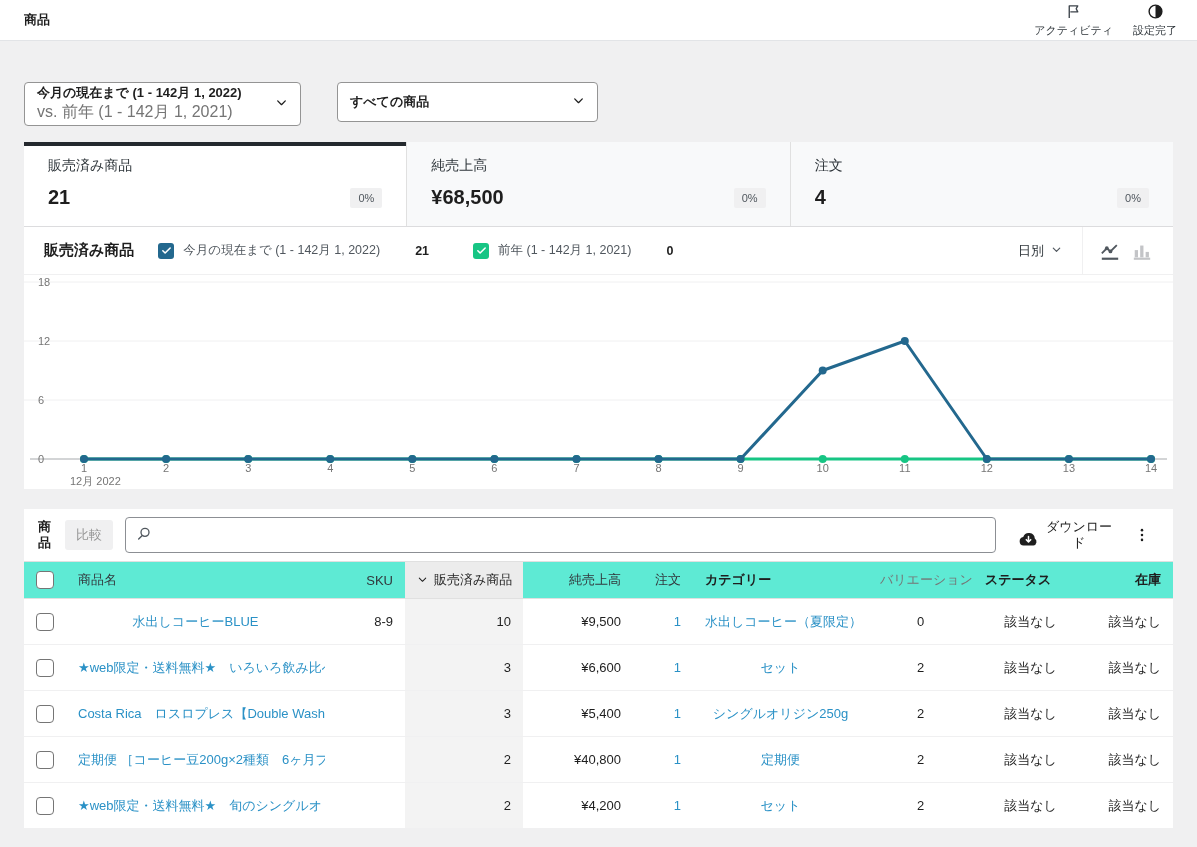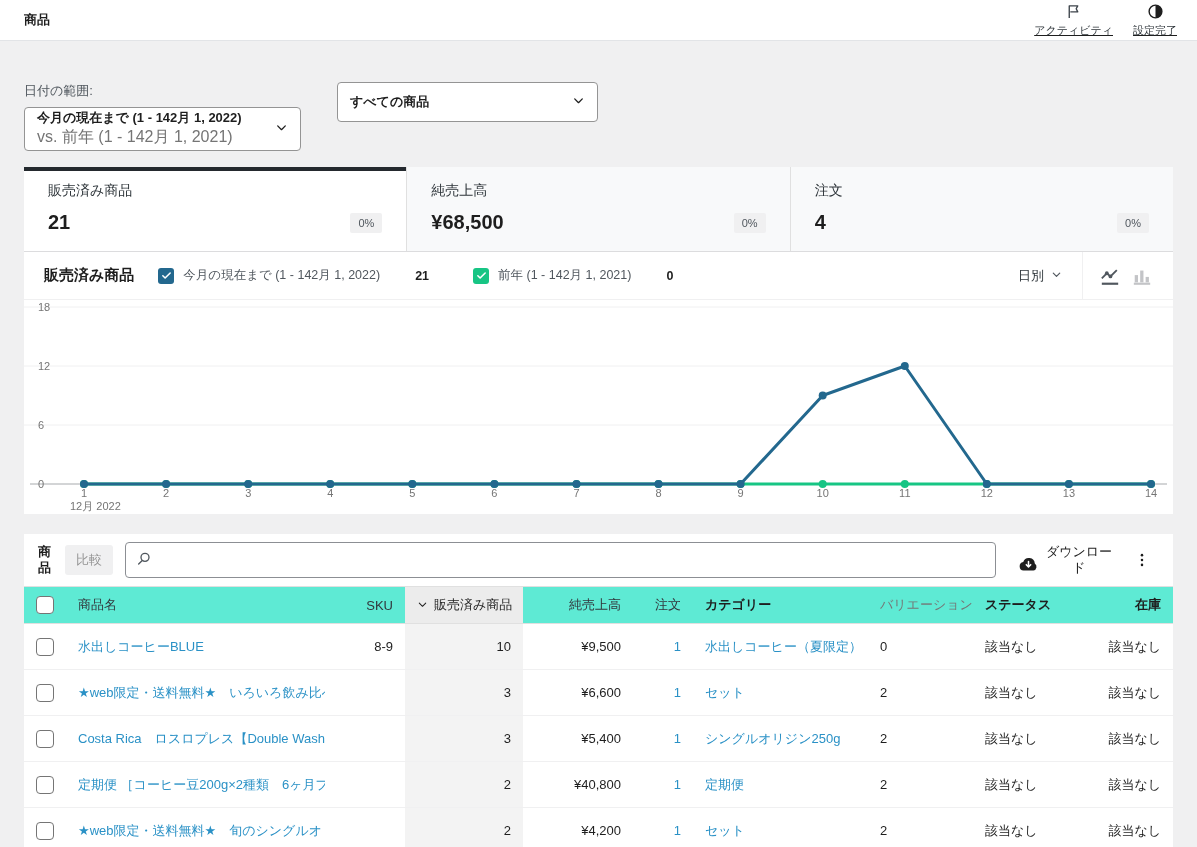--- a/index.html
+++ b/index.html
@@ -10,21 +10,21 @@
     color:#1e1e1e;
     font-size:13px;
   }
   
   .topbar {
     height:41px; background:#fff; border-bottom:1px solid #e2e4e7;
     display:flex; align-items:center; justify-content:space-between;
     padding:0 20px 0 24px;
   }
   .topbar-title { font-weight:bold; font-size:13px; color:#1e1e1e; }
-  .topbar-actions { display:flex; gap:20px;text-decoration:underline; }
+  .topbar-actions { display:flex; gap:20px; }
   .topbar-action {
     display:flex; flex-direction:column; align-items:center; gap:1px;
     font-size:11px; color:#2c3338; cursor:pointer; line-height:1.2;
   }
   
   .content { padding:0 24px; }
   .filters { display:flex; gap:36px; margin-top:41px; align-items:flex-start; }
   .filter-label { font-size:13px; color:#50575e; margin-bottom:7px; }
   .dropdown {
     background:#fff; border:1px solid #949494; border-radius:4px;
@@ -78,21 +78,21 @@
   table { width:100%; border-collapse:collapse; table-layout:fixed; font-size:13px; }
   thead th {
     background:#5eead4; border-top:1px solid #e0e0e0; border-bottom:1px solid #e0e0e0;
     height:37px; font-weight:normal; color:#32373c; padding:0 12px; text-align:left;
     white-space:nowrap; overflow:hidden;
   }
   th.num, td.num { text-align:right; }
   th.col-sold { background:#ececec; color:#1e1e1e; }
   th.col-category, th.col-status, th.col-stock { font-weight:bold; color:#1e1e1e; }
   th.col-variations { color:#757575;margin-top:30px; }
-  tbody td { height:46px; border-bottom:1px solid #f0f0f1; padding:0 12px; white-space:nowrap; overflow:hidden; }
+  tbody td { height:46px; border-bottom:1px solid #f0f0f1; padding:0 12px; white-space:nowrap; overflow:hidden;text-align:center; }
   td.sold-cell { background:#f3f3f3; }
   .checkbox { display:inline-block; width:18px; height:18px; border:1px solid #757575; border-radius:4px; background:#fff; vertical-align:middle; cursor:pointer; }
   .link { color:#2a91c6; text-decoration:none; cursor:pointer; }
   .sort-icon { margin-right:6px; vertical-align:-1px; }
 </style>
 </head>
 <body>
 
 <div class="topbar">
   <div class="topbar-title">商品</div>
@@ -114,21 +114,20 @@
       </span>
       <span>設定完了</span>
     </div>
   </div>
 </div>
 
 <div class="content">
 
   <div class="filters">
     <div>
-      <div class="filter-label">日付の範囲:</div>
       <div class="dropdown date-dropdown">
         <div>
           <div class="dd-main">今月の現在まで (1 - 142月 1, 2022)</div>
           <div class="dd-sub">vs. 前年 (1 - 142月 1, 2021)</div>
         </div>
         <span>
           <svg width="13" height="13" viewBox="0 0 24 24">
               <path d="M5 9l7 7 7-7" fill="none" stroke="#1e1e1e" stroke-width="2.4" stroke-linecap="round" stroke-linejoin="round"></path>
             </svg>
         </span>

